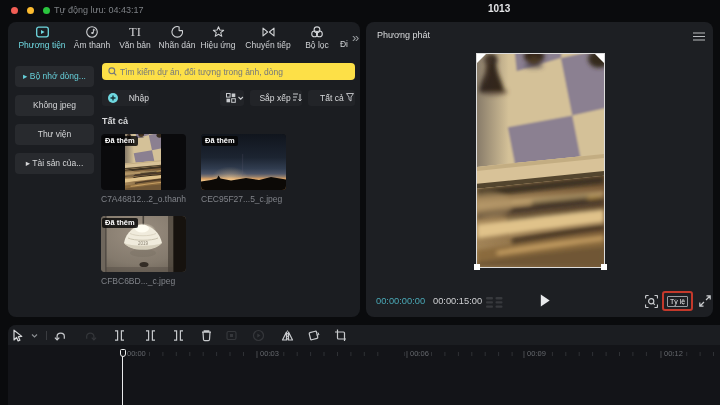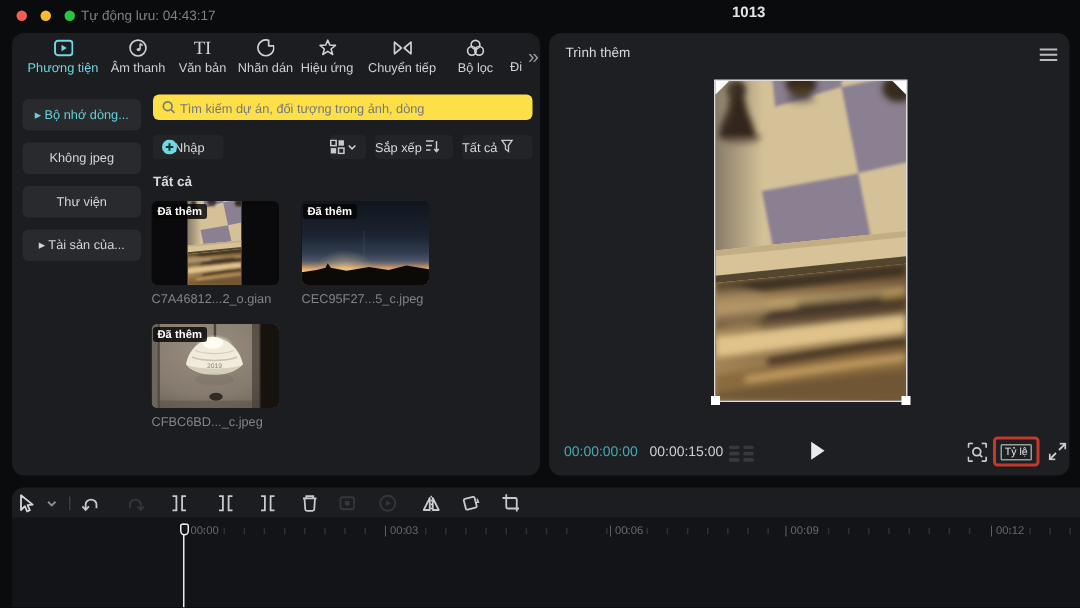--- a/index.html
+++ b/index.html
@@ -4,21 +4,21 @@
 html,body{width:720px;height:405px;background:#0a0b0d;font-family:"Liberation Sans",sans-serif;overflow:hidden}
 body{position:relative}
 .abs{position:absolute}
 .dot{position:absolute;top:7px;width:7px;height:7px;border-radius:50%}
 #lpanel{position:absolute;left:8px;top:22px;width:352px;height:295px;background:#1b1d21;border-radius:8px}
 #rpanel{position:absolute;left:366px;top:22px;width:347px;height:295px;background:#1d1f23;border-radius:8px}
 #bpanel{position:absolute;left:8px;top:325px;width:712px;height:80px;background:#131418;border-radius:8px 0 0 0}
 .tab{position:absolute;top:4px;text-align:center;color:#cfd1d4;font-size:8.5px;letter-spacing:0}
 .tab svg{display:block;margin:0 auto 2px auto;height:12px}
 .sbtn{position:absolute;left:7px;width:79px;height:21px;background:#282a2e;border-radius:4px;color:#d5d6d8;font-size:8.5px;line-height:21px;text-align:center}
-.pbtn{position:absolute;top:68px;height:16px;background:#222428;border-radius:3px;color:#d8d9db;font-size:8.5px;line-height:16px;text-align:left}
+.pbtn{position:absolute;top:68px;height:16px;background:#222428;border-radius:3px;color:#d8d9db;font-size:8.5px;line-height:16px;text-align:right}
 .fname{position:absolute;color:#808389;font-size:8.5px;white-space:nowrap}
 .badge{position:absolute;background:rgba(5,5,5,.82);border-radius:2px;color:#fff;font-size:7.5px;font-weight:bold;line-height:10px;padding:0 3px;height:10px}
 .cell{position:absolute;width:85px;height:56px;background:#0a0a0c;border-radius:4px;overflow:hidden}
 .rlbl{position:absolute;top:24px;color:#64676c;font-size:7.5px;white-space:nowrap}
 </style></head>
 <body>
 
 <div class="dot" style="left:11px;background:#f25e55"></div>
 <div class="dot" style="left:27px;background:#fcbb2f"></div>
 <div class="dot" style="left:43px;background:#2ac53e"></div>
@@ -229,27 +229,27 @@
           <text x="42" y="29" text-anchor="middle" font-size="4.5" fill="#8a8272">2019</text>
           <ellipse cx="42" cy="37" rx="13" ry="4" fill="#5e564c" opacity="0.18"></ellipse>
           <rect x="5" y="51" width="67" height="5" fill="#4a433b" opacity="0.35"></rect>
           <ellipse cx="43" cy="48.5" rx="4.5" ry="2.6" fill="#332c25"></ellipse>
         </svg>
       </div>
     </div>
   <div class="badge" style="left:94px;top:114px">Đã thêm</div>
   <div class="badge" style="left:194px;top:114px">Đã thêm</div>
   <div class="badge" style="left:94px;top:196px">Đã thêm</div>
-  <div class="fname" style="left:93px;top:172px">C7A46812...2_o.gian</div>
+  <div class="fname" style="left:93px;top:172px">C7A46812...2_o.thanh</div>
   <div class="fname" style="left:193px;top:172px">CEC95F27...5_c.jpeg</div>
   <div class="fname" style="left:93px;top:254px">CFBC6BD..._c.jpeg</div>
 </div>
 
 <div id="rpanel">
-  <div class="abs" style="left:11px;top:8px;font-size:9px;color:#d8dadc">Trình thêm</div>
+  <div class="abs" style="left:11px;top:8px;font-size:9px;color:#d8dadc">Phương phát</div>
   <svg class="abs" style="left:327px;top:10px" width="12" height="9" viewBox="0 0 12 9">
       <path d="M0 1h12M0 4.5h12M0 8h12" stroke="#b9bbbe" stroke-width="1.2"></path>
     </svg>
 
   <div class="abs" style="left:110px;top:31px;width:129px;height:215px;border:1px solid #ddd" id="preview">
       <svg width="127" height="213" viewBox="0 0 128 215" preserveAspectRatio="none" style="display:block">
         <defs>
           <filter id="b11" x="-30%" y="-30%" width="160%" height="160%">
             <feGaussianBlur stdDeviation="1.2"></feGaussianBlur>
           </filter>

